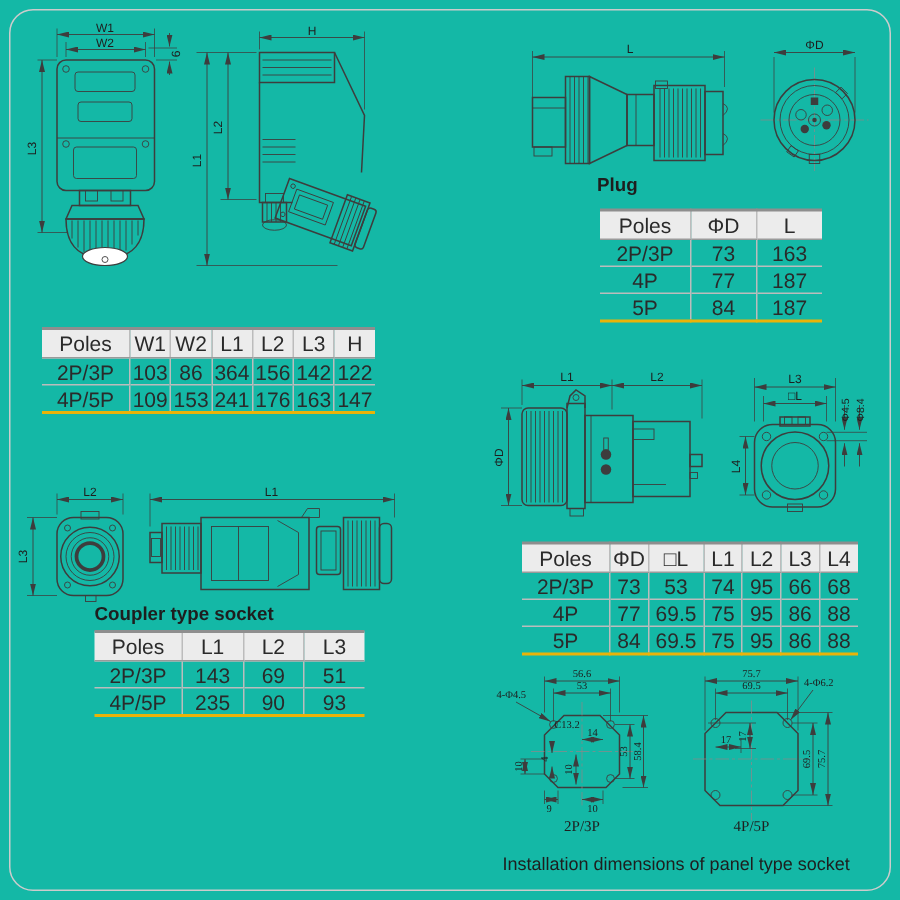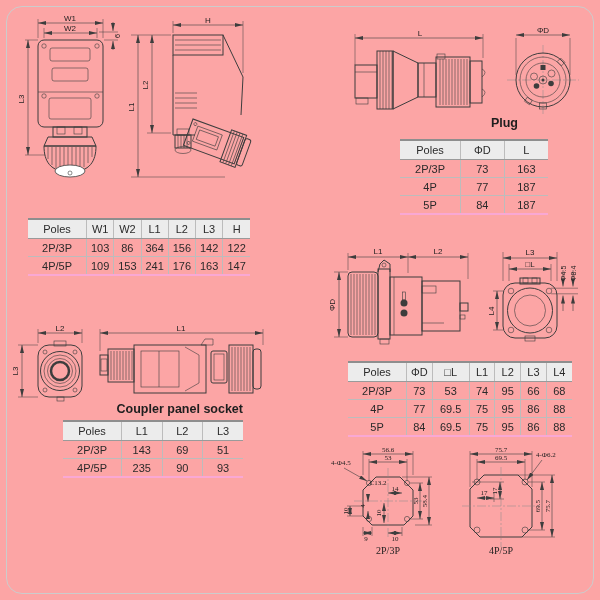--- a/index.html
+++ b/index.html
@@ -1,38 +1,38 @@
 <!DOCTYPE html>
 <html><head>
 <meta charset="utf-8">
 <style>
   html,body{margin:0;padding:0;background:#fff}
-  .canvas{position:relative;width:600px;height:600px;background:#fca5a5;overflow:hidden;
+  .canvas{position:relative;width:600px;height:600px;background:#14b8a6;overflow:hidden;
           font-family:"Liberation Sans",sans-serif;color:#1e1e1e}
   .frame{position:absolute;left:6px;top:6px;width:586px;height:586px;
          border:1px solid #ccc;border-radius:16px}
   .abs{position:absolute}
   svg{overflow:visible}
   
   .ln{fill:none;stroke:#3d3d3d;stroke-width:1}
   .l2{fill:none;stroke:#3d3d3d;stroke-width:.6}
   .dim{fill:none;stroke:#3d3d3d;stroke-width:.6}
   .ext{fill:none;stroke:#3d3d3d;stroke-width:.5}
   .cl{fill:none;stroke:#8a8a8a;stroke-width:.5;stroke-dasharray:9 2 2 2}
   .fil{fill:#3d3d3d;stroke:none}
   text{fill:#1e1e1e;font-family:"Liberation Sans",sans-serif;font-size:8px;text-anchor:middle}
   text.cad{font-family:"Liberation Serif",serif;font-size:7px}
   text.cap{font-family:"Liberation Serif",serif;font-size:10px}
   text.st{text-anchor:start}
   
-  .caption{position:absolute;text-align:right;font-size:12.5px;font-weight:600;color:#1e1e1e}
+  .caption{position:absolute;text-align:left;font-size:12.5px;font-weight:600;color:#1e1e1e}
   
   table.t{position:absolute;border-collapse:collapse;table-layout:fixed;
-          border-top:2px solid #8e8e8e;border-bottom:2px solid #f9a8d4;
-          font-size:11px;color:#2a2a2a}
+          border-top:2px solid #8e8e8e;border-bottom:2px solid #eab308;
+          font-size:14px;color:#2a2a2a}
   table.t th{background:#ececec;font-weight:normal;height:18px;
              border-bottom:1.5px solid #9a9a9a;text-align:center;padding:0 1px}
   table.t td{height:17px;text-align:center;border-top:1px solid #bcbcbc;padding:0 1px}
   table.t tbody tr:first-child td{border-top:none}
   table.t th+th,table.t td+td{border-left:1px solid #bcbcbc}
   .t-wall{width:222px}.t-wall th:first-child{width:56px}
   .t-plug{width:148px}.t-plug th:first-child{width:58px}
   .t-panel{width:224px}.t-panel th:first-child{width:56px}.t-panel th:nth-child(3){width:34px}
   .t-coupler{width:180px}.t-coupler th:first-child{width:56px}
 </style>
@@ -381,21 +381,21 @@
     <line class="l2" x1="66" y1="28" x2="66" y2="64"></line>
     <path class="l2" d="M92,24 L106,32 L106,60 L92,68"></path>
     <polygon class="l2" points="108,22 112,16 120,16 120,22"></polygon>
     <rect class="ln" x="118" y="28" width="16" height="32" rx="2"></rect>
     <rect class="l2" x="121" y="31" width="10" height="26"></rect>
     <rect class="ln" x="136" y="22" width="24" height="48"></rect>
     <path class="l2" d="M139,24V68M142,24V68M145,24V68M148,24V68M151,24V68M154,24V68M157,24V68"></path>
     <rect class="ln" x="160" y="26" width="8" height="40" rx="3"></rect>
   </svg>
 
-  <div class="caption" style="left:63px;top:402px;width:180px">Coupler panel socket</div>
+  <div class="caption" style="left:63px;top:402px;width:180px">Coupler type socket</div>
   <table class="t t-coupler" style="left:63px;top:420px">
       <thead>
         <tr>
           <th>Poles</th>
           <th>L1</th>
           <th>L2</th>
           <th>L3</th>
         </tr>
       </thead>
       <tbody>
@@ -490,13 +490,14 @@
       <line class="ext" x1="198" y1="90" x2="215" y2="90"></line>
     <line class="dim" x1="212" y1="42" x2="212" y2="90" marker-start="url(#arw)" marker-end="url(#arw)"></line>
     <text class="cad" transform="rotate(-90 210 66)" x="210" y="66">69.5</text>
     <line class="ext" x1="188" y1="35" x2="225" y2="35"></line>
       <line class="ext" x1="192" y1="97" x2="225" y2="97"></line>
     <line class="dim" x1="222" y1="35" x2="222" y2="97" marker-start="url(#arw)" marker-end="url(#arw)"></line>
     <text class="cad" transform="rotate(-90 220 66)" x="220" y="66">75.7</text>
     <text class="cap" x="171" y="114">4P/5P</text>
   </svg>
 
+  <div class="caption" style="left:335px;top:569px;width:260px;font-size:12px;font-weight:500">Installation dimensions of panel type socket</div>
 </div>
 
 </body></html>

